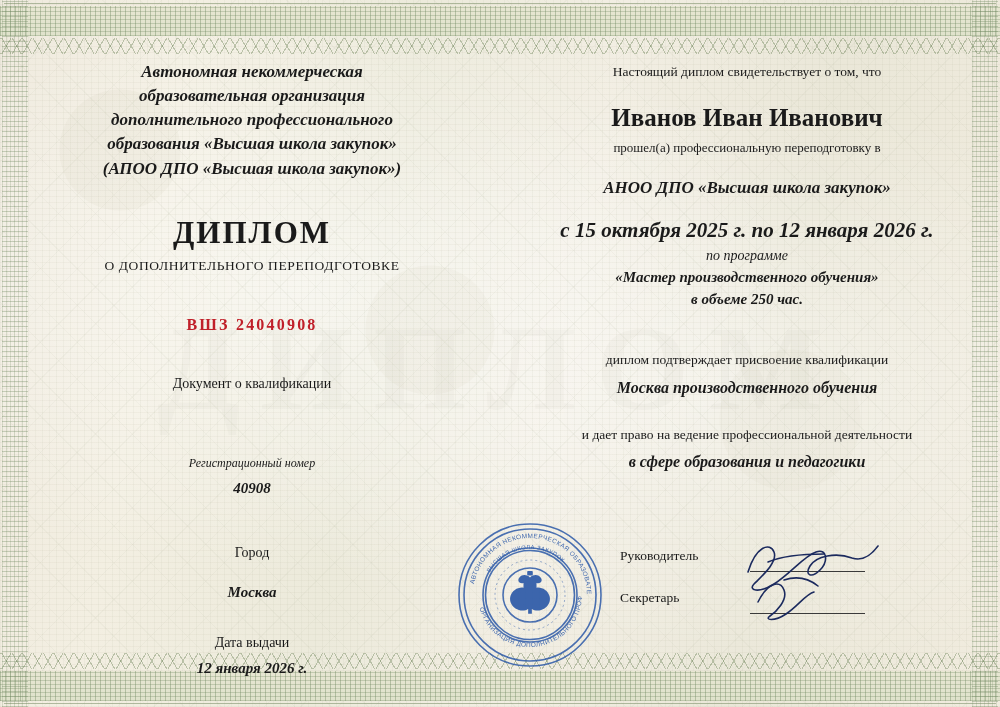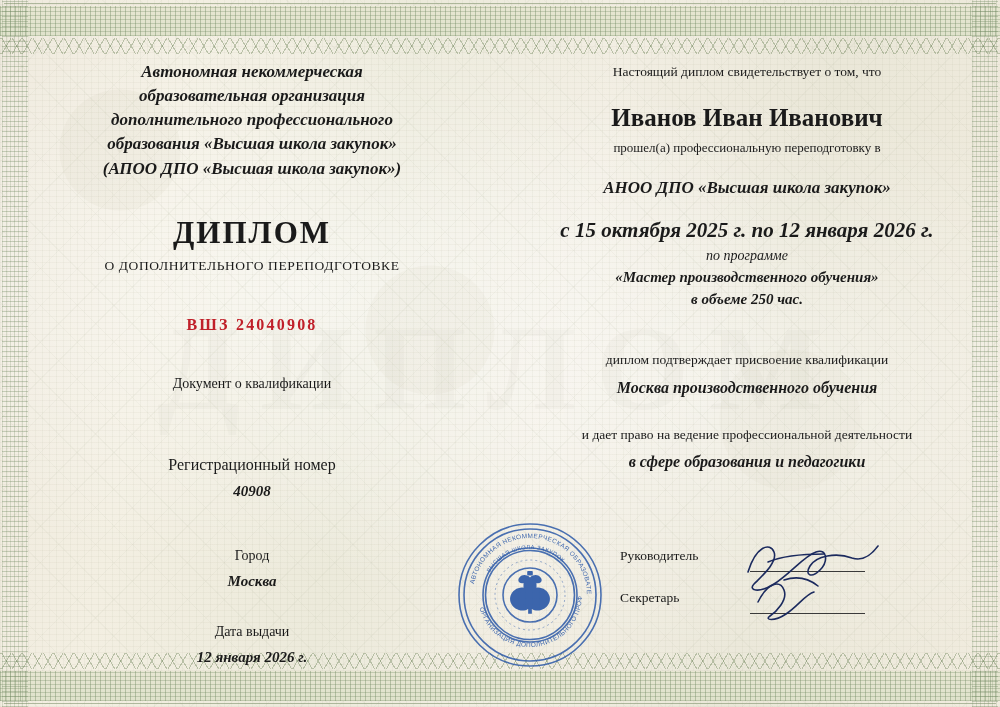--- a/index.html
+++ b/index.html
@@ -147,34 +147,35 @@
     font-size: 16px;
     letter-spacing: 2.2px;
     color: #c0202a;
   }
   .qual-doc {
     margin-top: 42px;
     font-size: 14px;
   }
   .reg-label {
     margin-top: 64px;
-    font-size: 16px;
+    font-size: 12px;
+    font-style: italic;
   }
   .reg-value {
     margin-top: 9px;
     font-style: italic;
     font-weight: bold;
     font-size: 15px;
   }
   .city-label {
     margin-top: 48px;
     font-size: 14px;
   }
   .city-value {
-    margin-top: 9px;
+    margin-top: 23px;
     font-style: italic;
     font-weight: bold;
     font-size: 15px;
   }
   .date-label {
     margin-top: 34px;
     font-size: 14px;
   }
   .date-value {
     margin-top: 9px;

